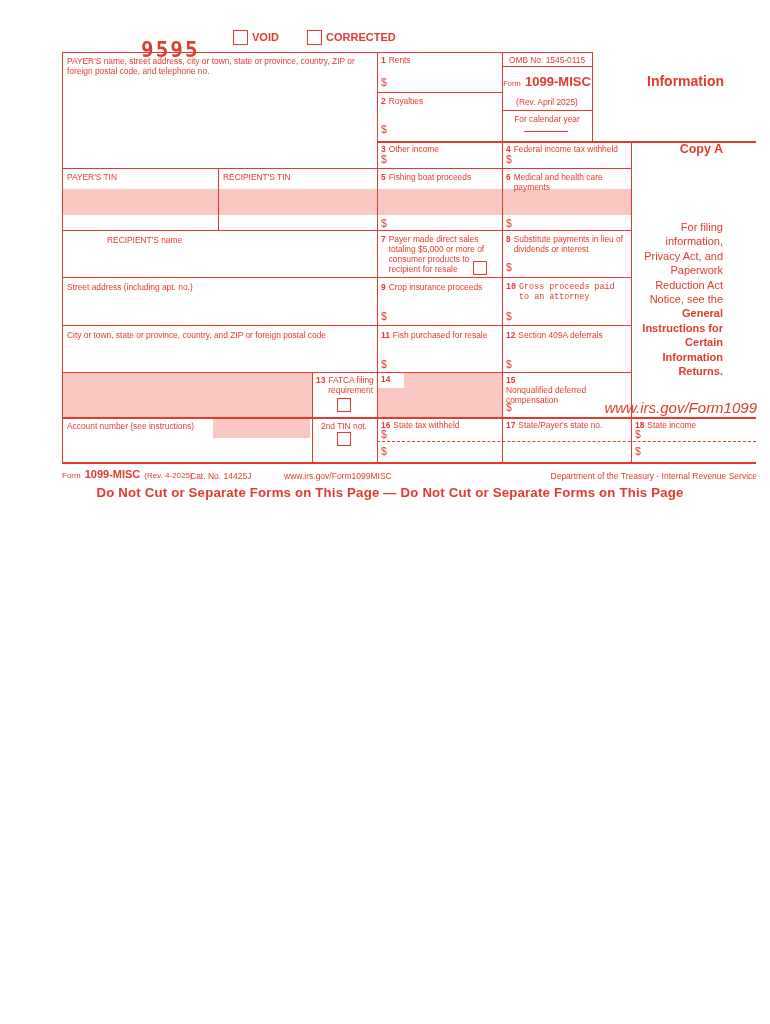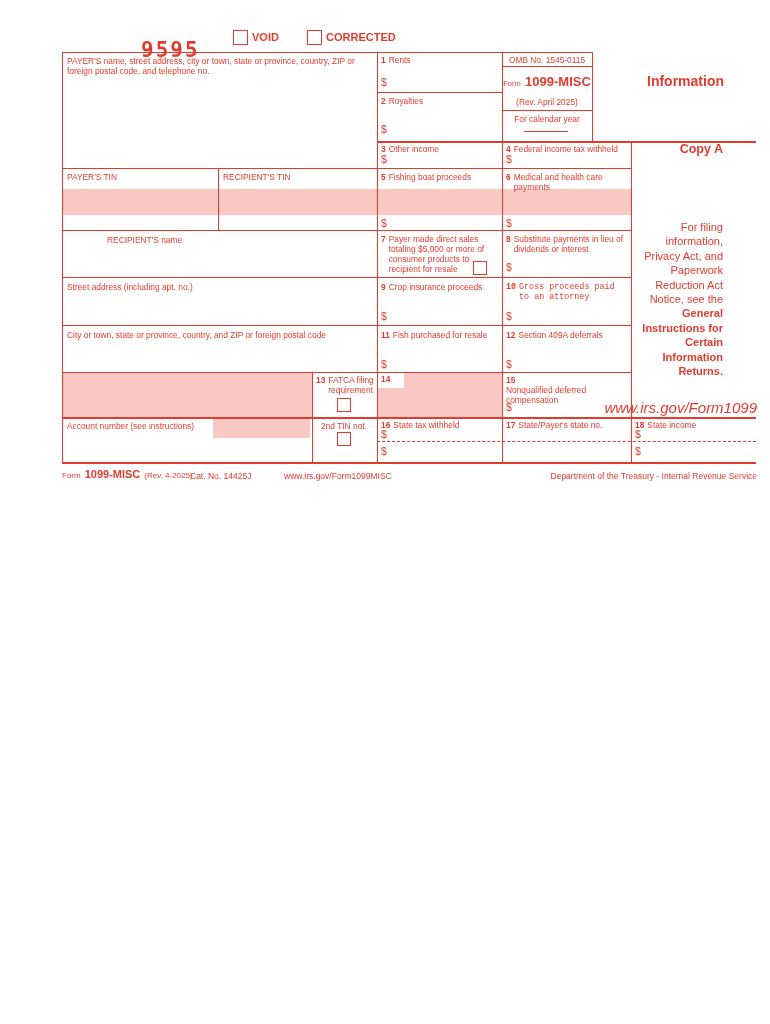--- a/index.html
+++ b/index.html
@@ -220,14 +220,15 @@
   <div class="t i" style="right:13px;top:399px;font-size:15px;">www.irs.gov/Form1099</div>
 
   <div class="t" style="left:62px;top:468px;display:flex;align-items:baseline;gap:4px;">
     <span style="font-size:8px;">Form</span>
     <span style="font-size:11px;font-weight:bold;">1099-MISC</span>
     <span style="font-size:8px;">(Rev. 4-2025)</span>
   </div>
   <div class="t ftr" style="left:190px;top:471px;">Cat. No. 14425J</div>
   <div class="t ftr" style="left:284px;top:471px;">www.irs.gov/Form1099MISC</div>
   <div class="t ftr" style="right:13px;top:471px;">Department of the Treasury - Internal Revenue Service</div>
+  <div class="t donotcut center" style="left:62px;top:485px;width:656px;">Do Not Cut or Separate Forms on This Page — Do Not Cut or Separate Forms on This Page</div>
 
 </div>
 
 </body></html>

